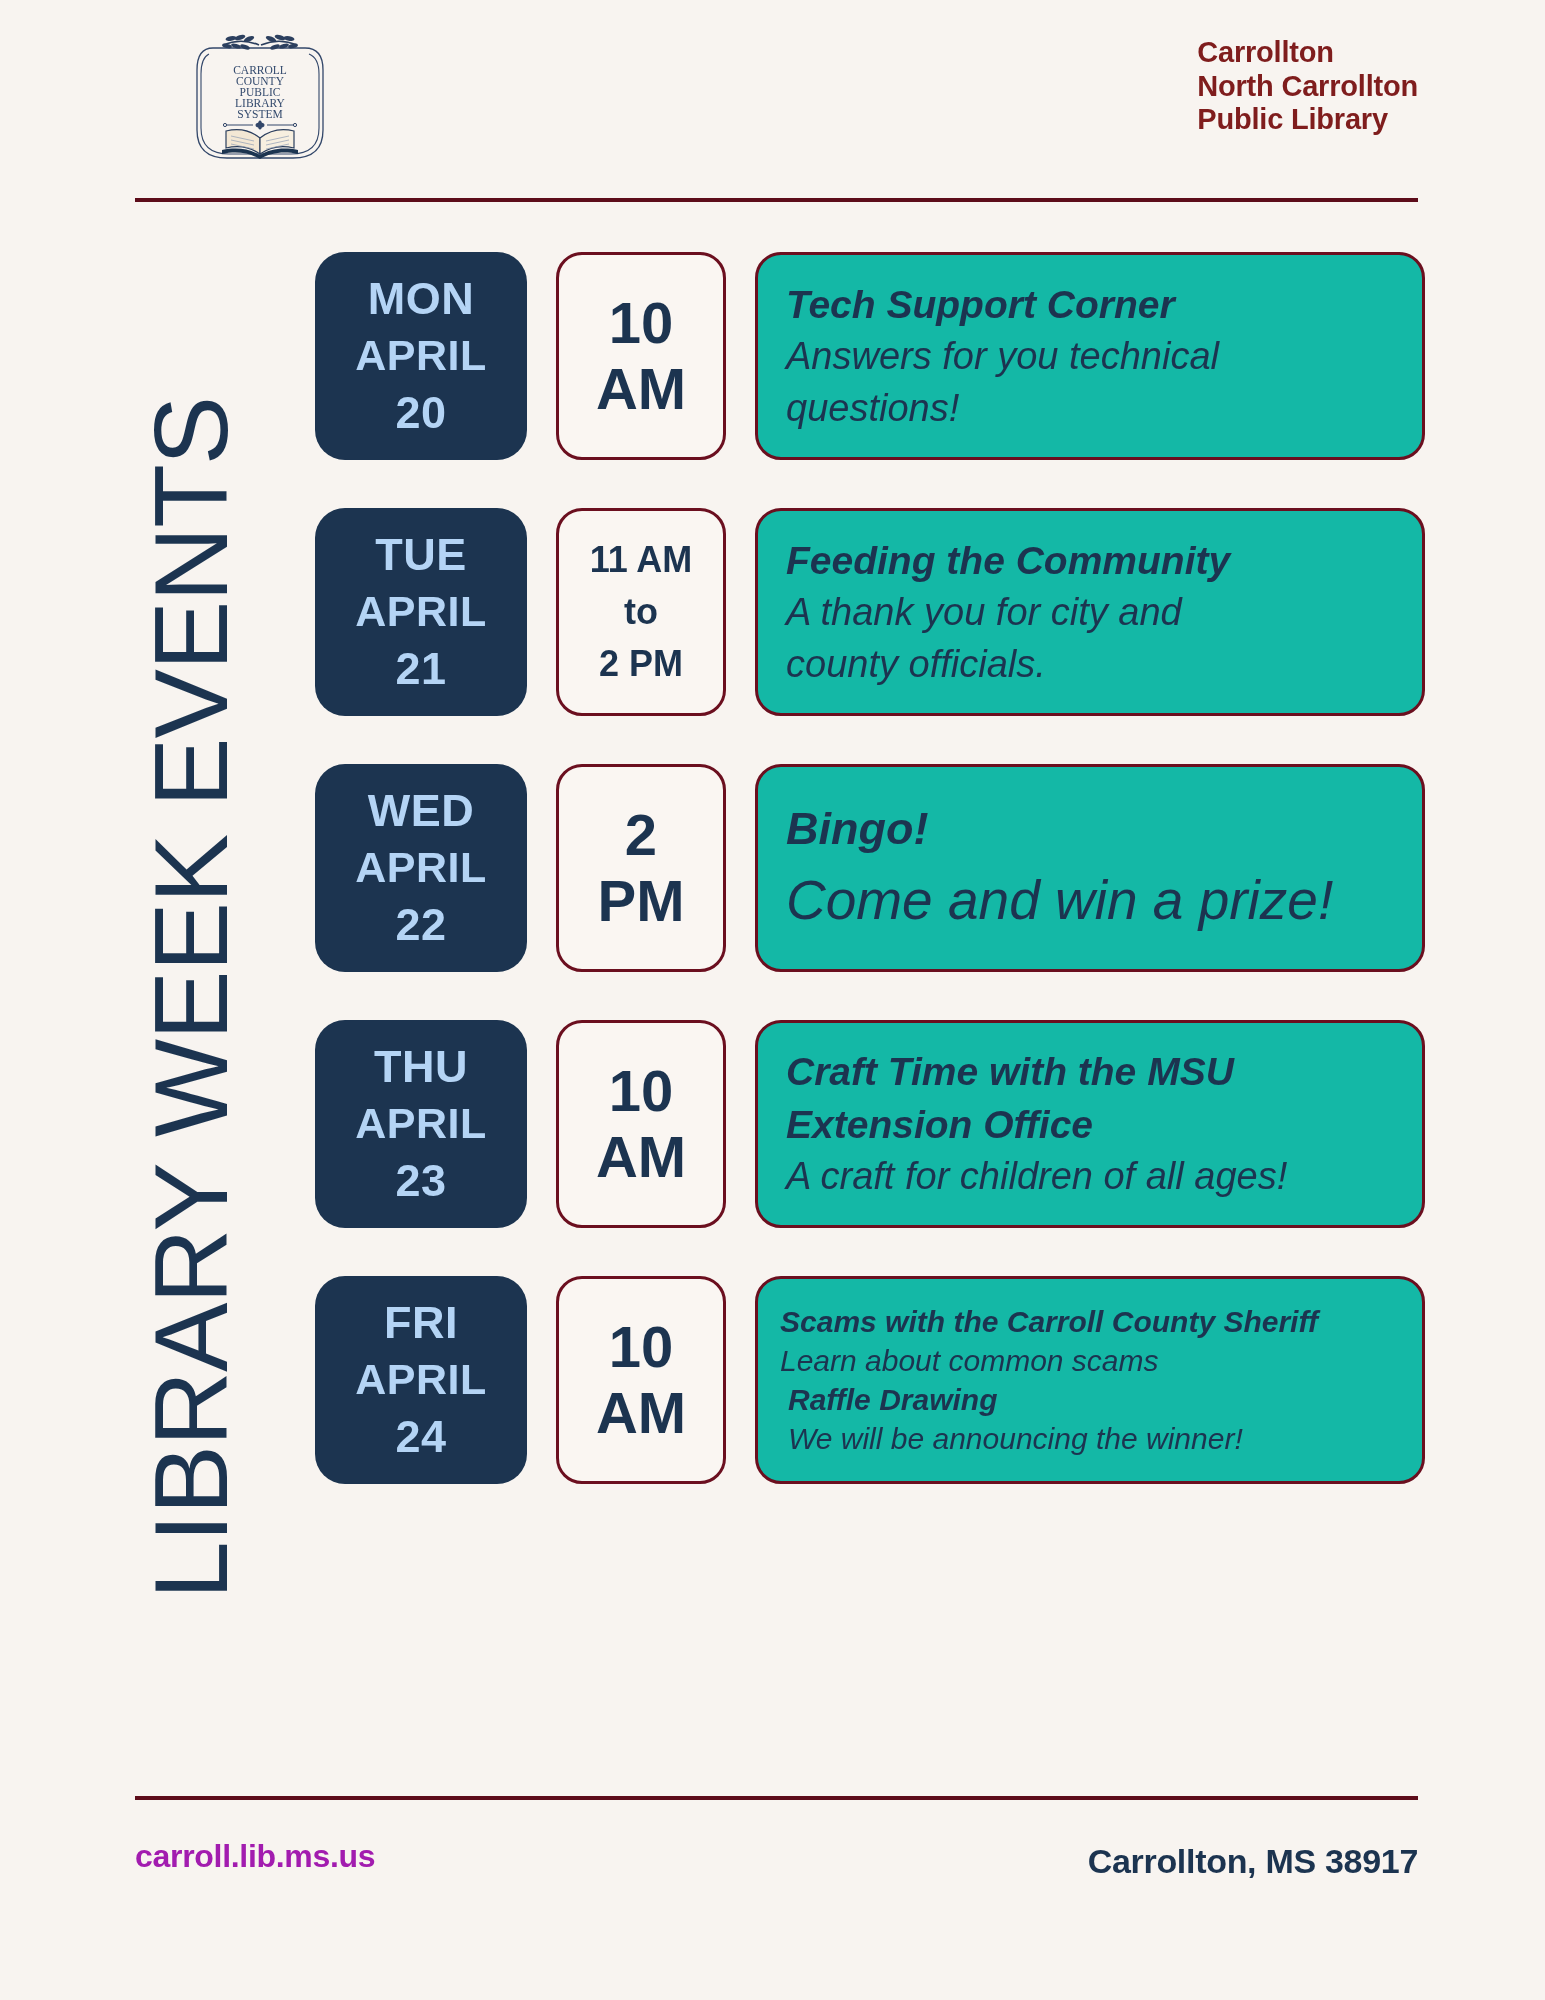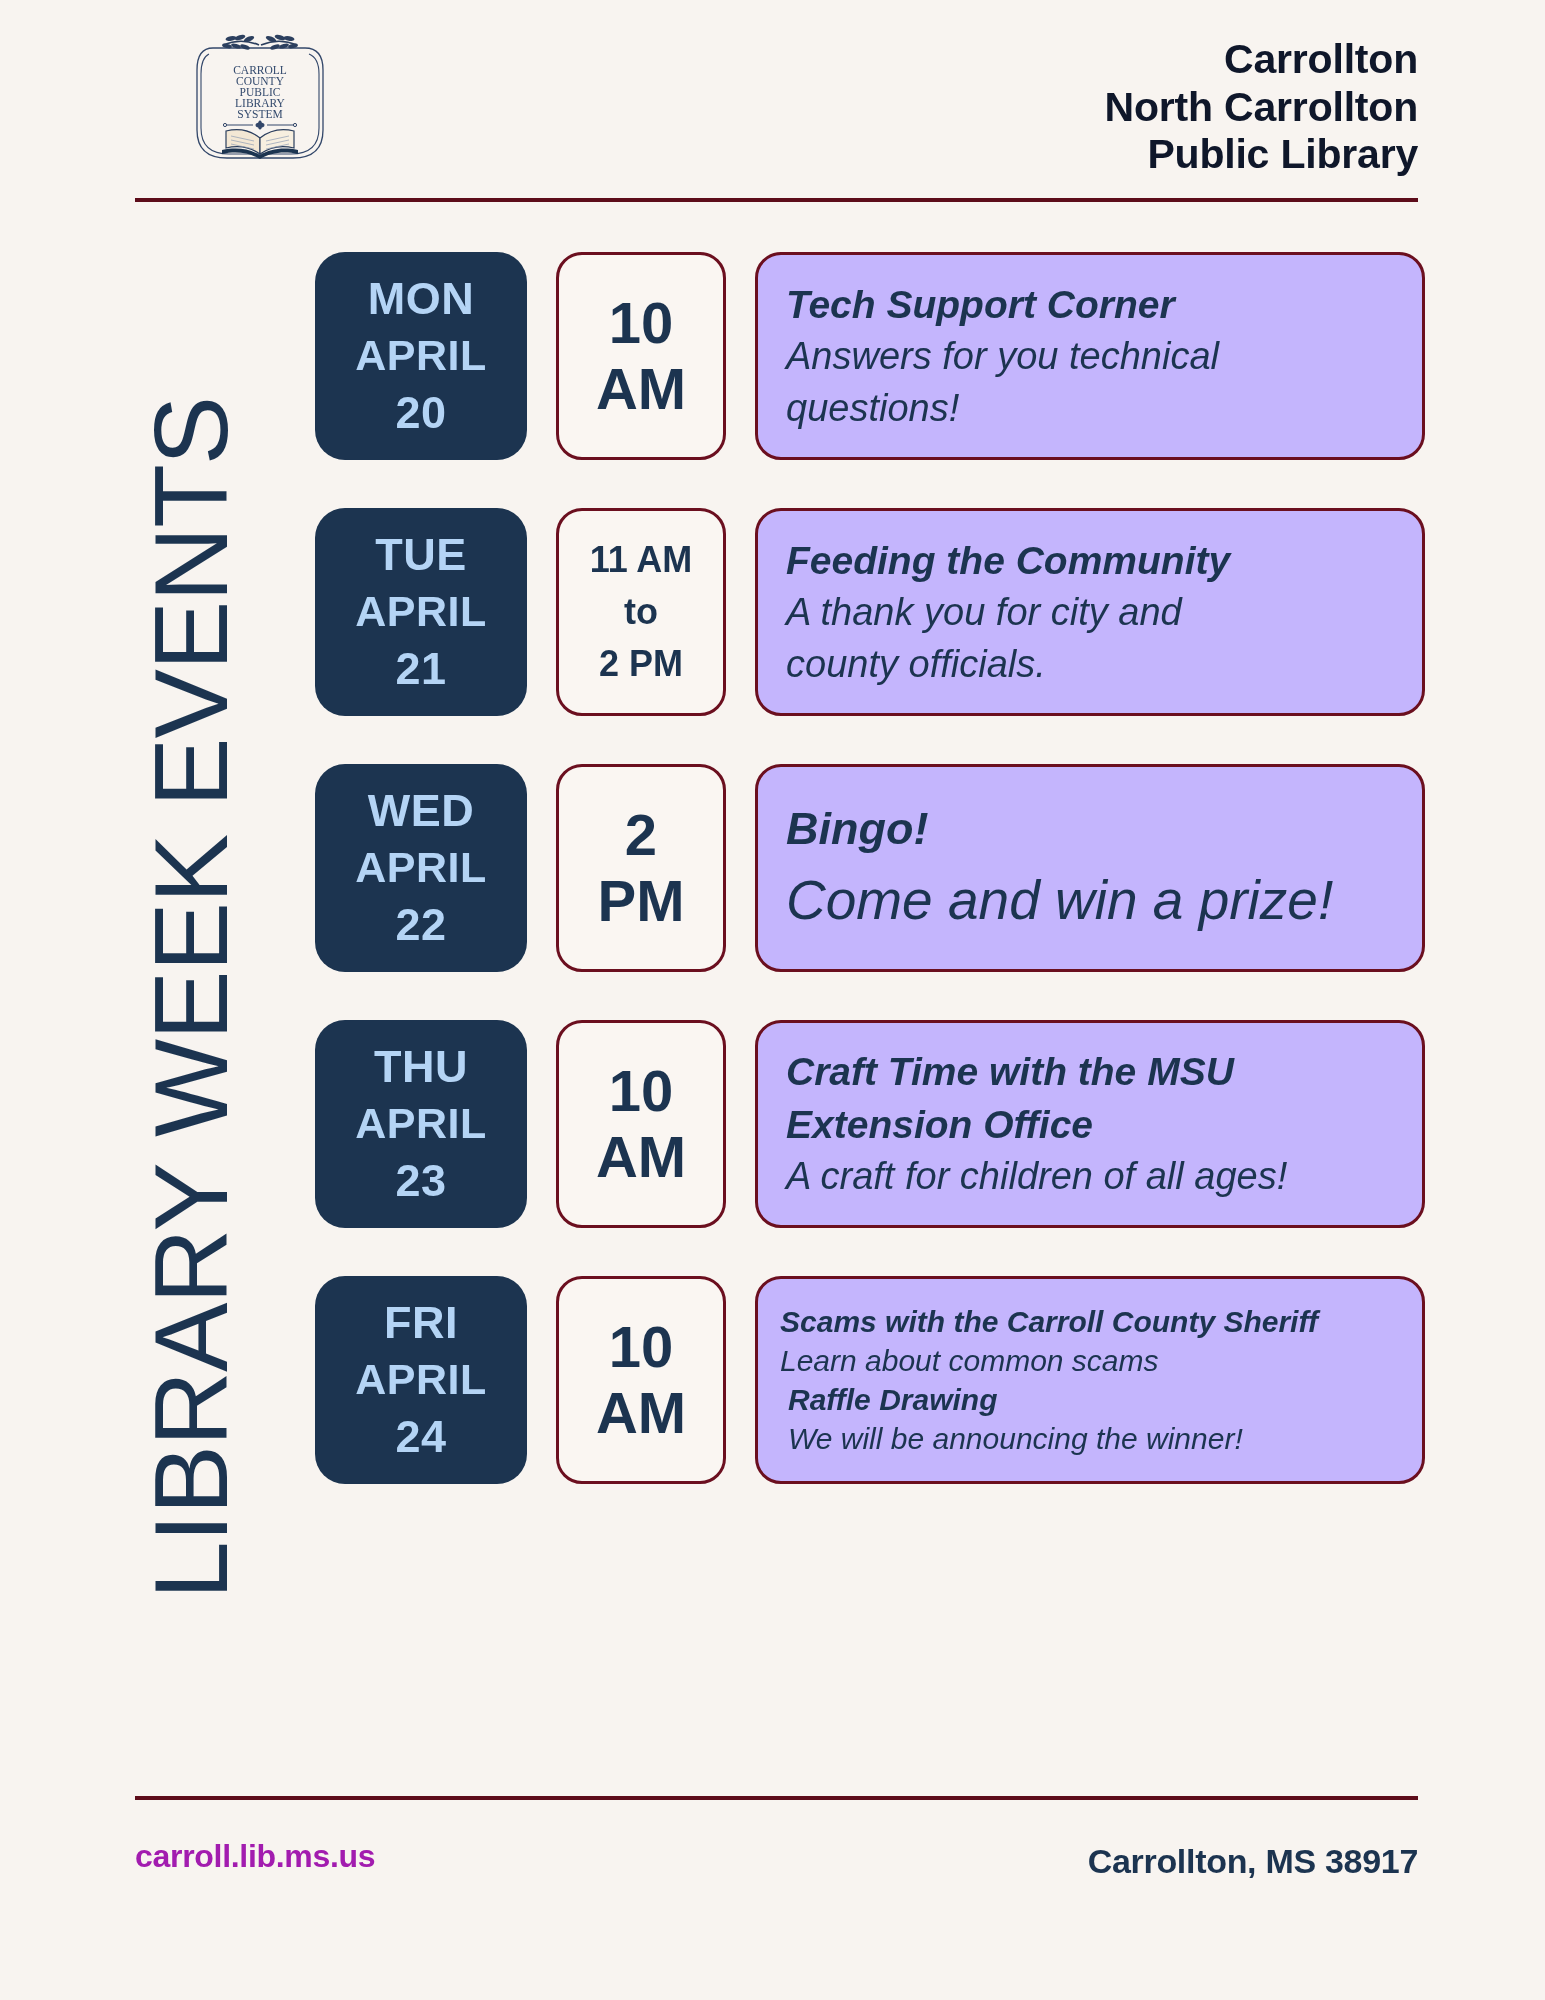--- a/index.html
+++ b/index.html
@@ -27,26 +27,26 @@
     position: absolute;
     left: 175px;
     top: 18px;
     width: 170px;
     height: 170px;
   }
   .header-title {
     position: absolute;
     right: 127px;
     top: 36px;
-    text-align: right;
-    font-size: 41px;
+    text-align: left;
+    font-size: 29px;
     font-weight: bold;
     line-height: 1.16;
     letter-spacing: -0.2px;
-    color: #0f172a;
+    color: #7f1d1d;
   }
   .header-title div { white-space: nowrap; }
 
   
   .rule {
     position: absolute;
     left: 135px;
     width: 1283px;
     height: 4px;
     background: #5d0c1a;
@@ -126,21 +126,21 @@
     line-height: 1.14;
     color: #1c3450;
     text-align: center;
     box-sizing: border-box;
   }
   .time-chip.small { font-size: 36px; line-height: 1.45; }
 
   .event-card {
     flex: 1 1 auto;
     margin-left: 29px;
-    background: #c4b5fd;
+    background: #14b8a6;
     border: 3px solid #6b0f1f;
     border-radius: 26px;
     box-sizing: border-box;
     padding: 20px 26px 20px 28px;
     display: flex;
     flex-direction: column;
     justify-content: center;
     color: #1c3450;
   }
   .ev-title {

